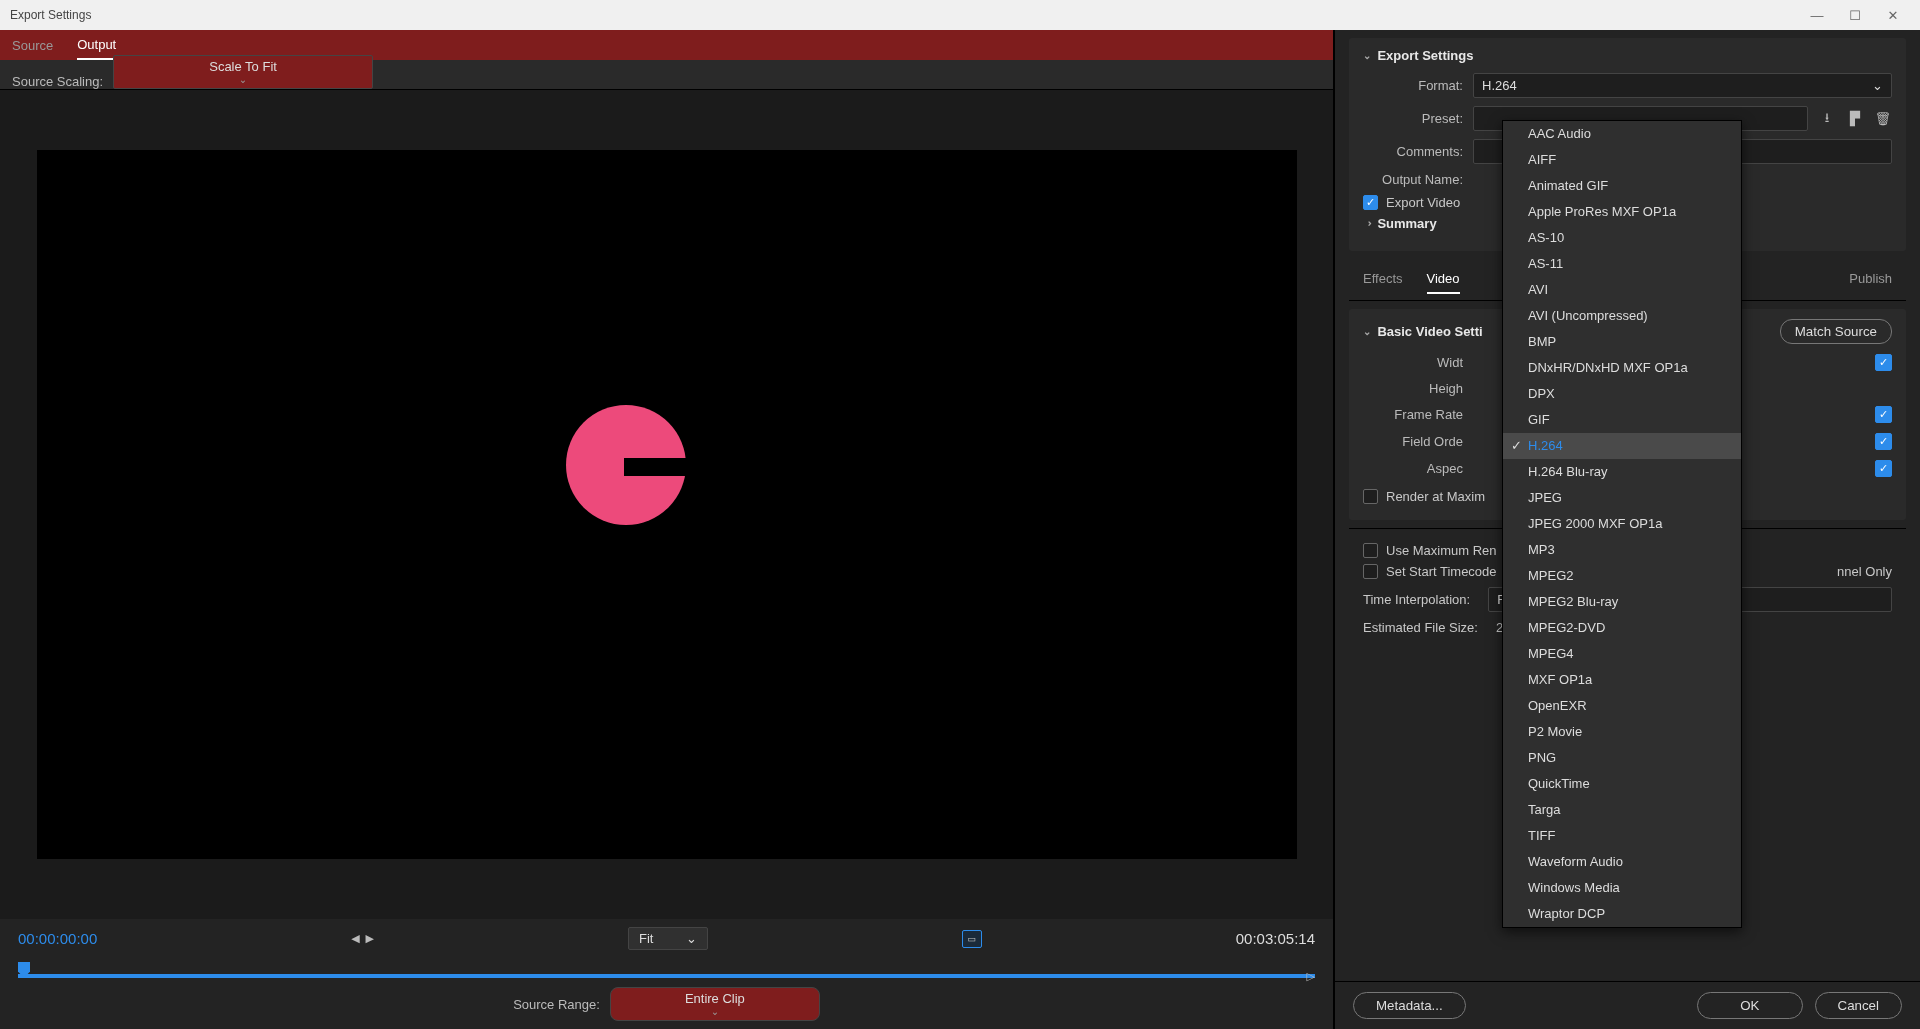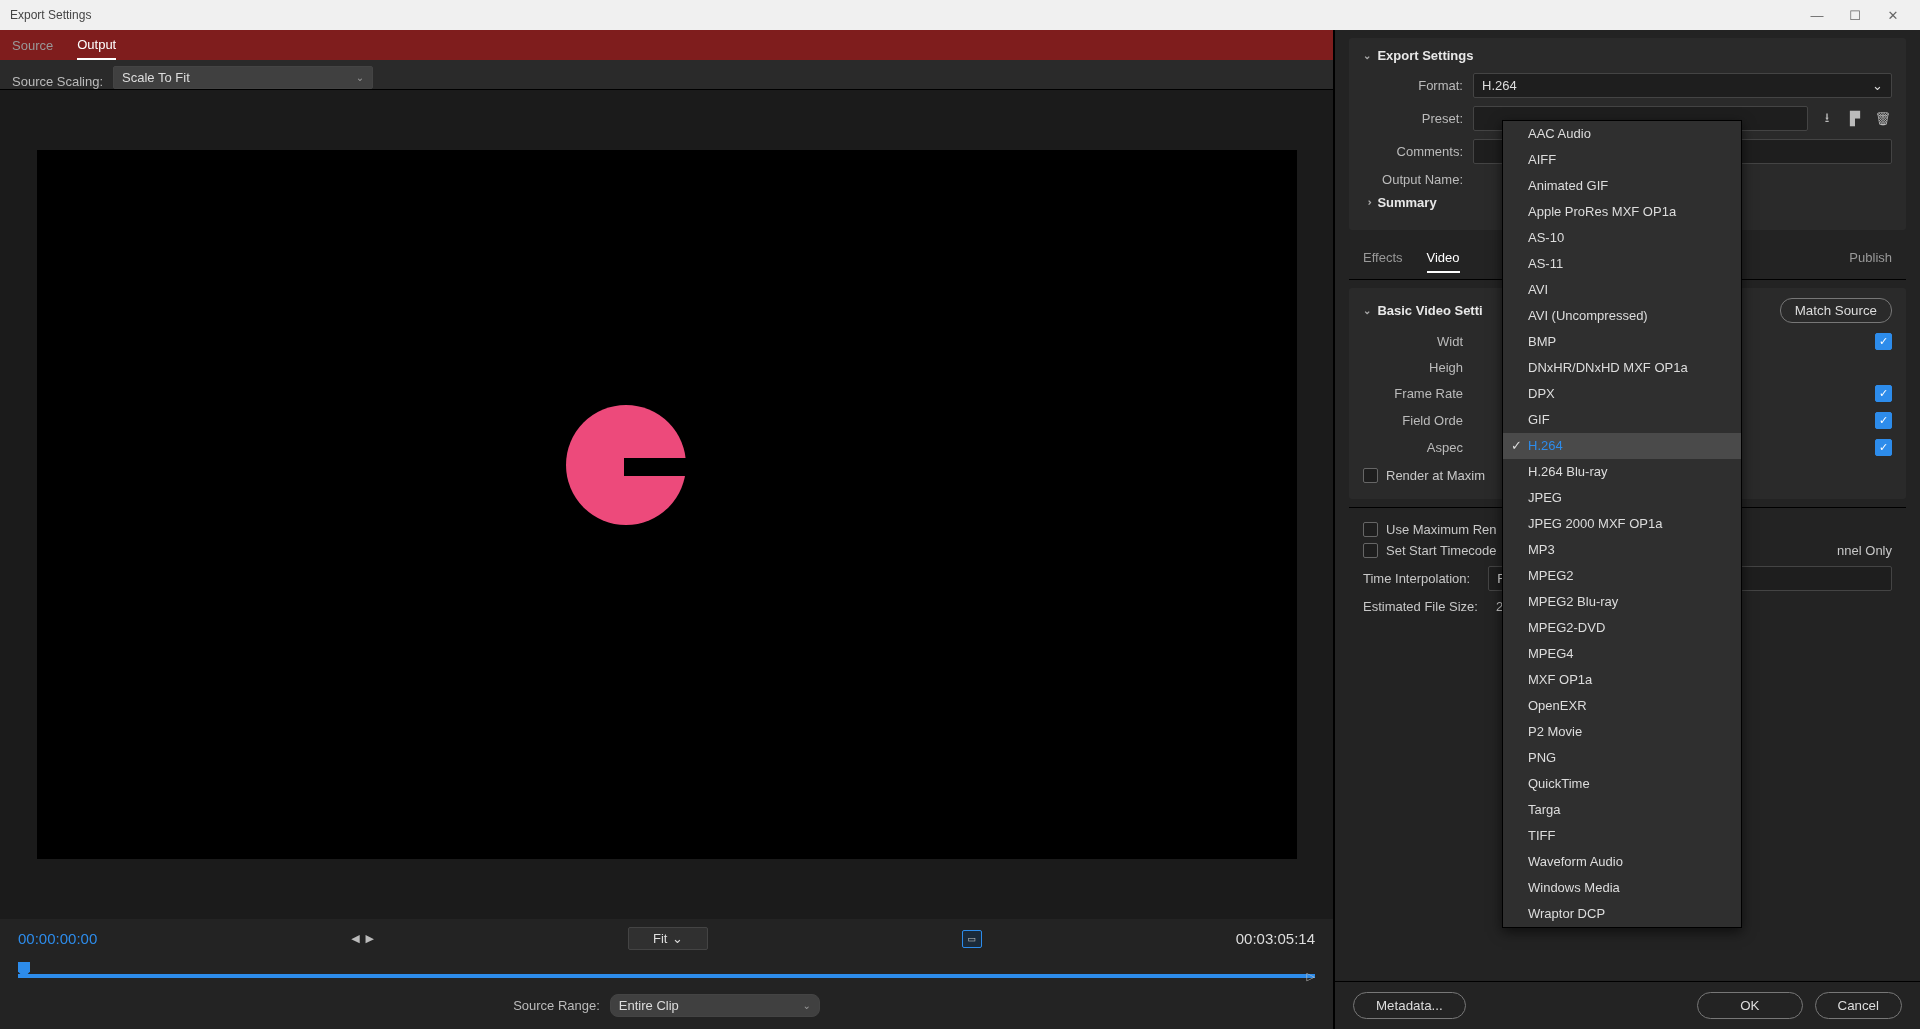--- a/index.html
+++ b/index.html
@@ -16,35 +16,35 @@
 .left-panel { flex: 1; display: flex; flex-direction: column; border-right: 2px solid #000; min-width: 0; }
 .right-panel { width: 585px; background: #232323; display: flex; flex-direction: column; position: relative; }
 
 
 .tab-row { height: 30px; background: #7f1d1d; display: flex; align-items: center; padding: 0 12px; gap: 24px; }
 .tab { color: #999; cursor: pointer; padding: 6px 0; }
 .tab.active { color: #fff; border-bottom: 2px solid #fff; }
 
 .scaling-row { height: 30px; background: #2a2a2a; display: flex; align-items: flex-end; padding: 0 12px; gap: 10px; border-bottom: 1px solid #000; }
 .label { color: #bbb; }
-.select { background: #404040; border: 1px solid #444; color: #ddd; padding: 3px 8px; min-width: 260px; display: flex; justify-content: space-between; align-items: center; border-radius: 2px; }
+.select { background: #7f1d1d; border: 1px solid #444; color: #ddd; padding: 3px 8px; min-width: 260px; display: flex; justify-content: space-between; align-items: center; border-radius: 2px; flex-direction: column; }
 .select .chev { font-size: 10px; color: #999; }
 
 .preview-area { flex: 1; background: #1b1b1b; display: flex; align-items: center; justify-content: center; padding: 30px; }
 .preview-canvas { width: 100%; max-width: 1260px; aspect-ratio: 16/9; background: #000; position: relative; }
 .pink-shape { position: absolute; left: 42%; top: 36%; width: 120px; height: 120px; background: #ed4a7b; border-radius: 50%; }
 .pink-shape::after { content: ""; position: absolute; right: -4px; top: 44%; width: 66px; height: 18px; background: #000; }
 
 .timeline-bar { height: 110px; background: #232323; padding: 8px 18px; display: flex; flex-direction: column; gap: 10px; }
 .time-info { display: flex; align-items: center; justify-content: space-between; }
 .tc-in { color: #2d8ceb; font-weight: 500; font-size: 15px; }
 .tc-out { color: #ddd; font-size: 15px; }
 .step-btns { display: flex; gap: 6px; color: #bbb; }
 .step-btn { font-size: 11px; }
-.fit-select { background: #303030; border: 1px solid #444; color: #ddd; padding: 3px 24px; min-width: 80px; display: flex; justify-content: space-between; align-items: center; border-radius: 2px; }
+.fit-select { background: #303030; border: 1px solid #444; color: #ddd; padding: 3px 10px; min-width: 80px; display: flex; justify-content: space-between; align-items: center; border-radius: 2px; }
 .ratio-btn { width: 20px; height: 18px; border: 1px solid #2d8ceb; background: #1a2a3a; display: flex; align-items: center; justify-content: center; font-size: 9px; border-radius: 2px; }
 
 .track { height: 22px; position: relative; margin-top: 2px; }
 .track-bar { position: absolute; left: 0; right: 0; top: 12px; height: 4px; background: #2d8ceb; }
 .track-head { position: absolute; left: 0; top: 0; width: 12px; height: 16px; background: #2d8ceb; clip-path: polygon(0 0, 100% 0, 100% 60%, 50% 100%, 0 60%); }
 .track-out { position: absolute; right: 0; top: 8px; color: #bbb; font-size: 11px; }
 
 .src-range-row { display: flex; align-items: center; gap: 10px; justify-content: center; }
 .src-range-row .select { min-width: 210px; border-radius: 8px; }
 
@@ -191,20 +191,24 @@
 
         <div class="form-row">
           <span class="form-label">Comments:</span>
           <div class="form-control dd">&nbsp;</div>
         </div>
 
         <div class="form-row">
           <span class="form-label">Output Name:</span>
         </div>
 
+        <div class="check-row">
+          <div class="check checked"></div>
+          <span>Export Video</span>
+        </div>
 
         <div class="section-header" style="margin-top:6px">
           <span class="disclose closed">⌄</span>
           <span>Summary</span>
         </div>
       </div>
 
       <div class="video-tabs-row">
         <div class="vtab">Effects</div>
         <div class="vtab active">Video</div>

